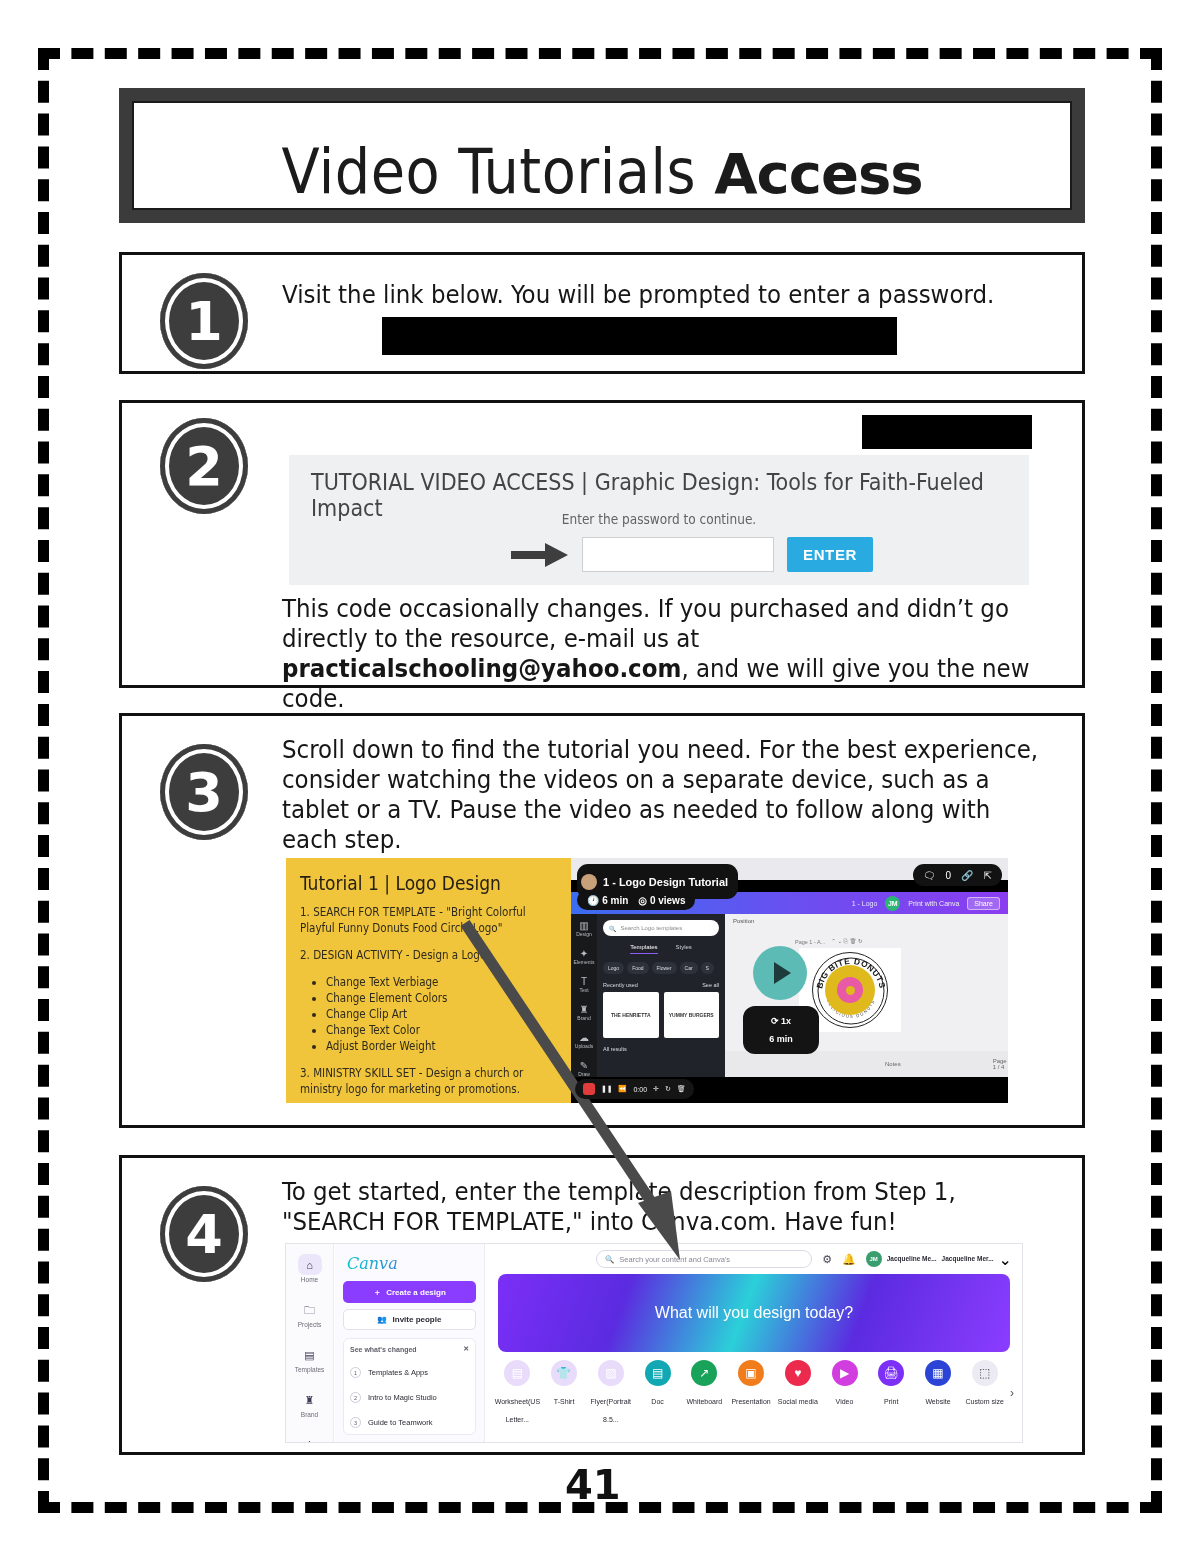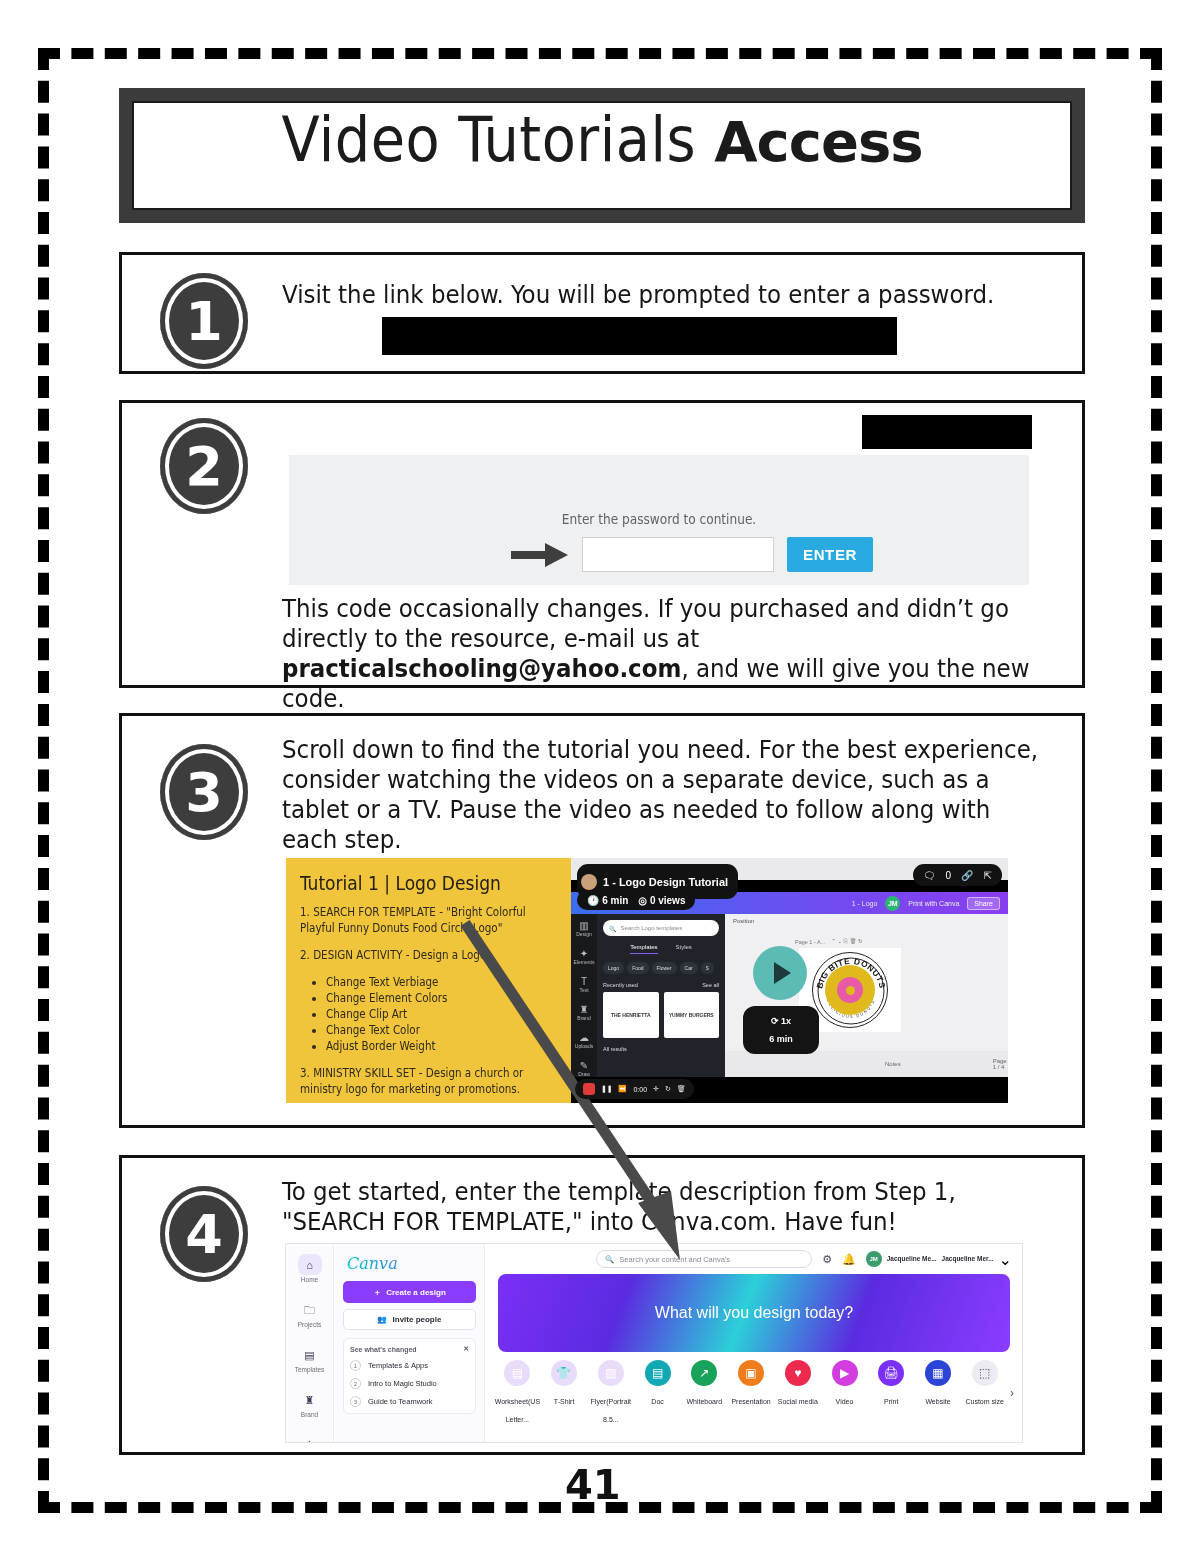--- a/index.html
+++ b/index.html
@@ -25,21 +25,21 @@
     position: absolute;
     left: 119px; top: 88px;
     width: 966px; height: 135px;
     background: #3b3b3b;
     padding: 13px;
   }
   .title-inner {
     width: 100%; height: 100%;
     background: #fff;
     border: 2px solid #1a1a1a;
-    display: flex; align-items: flex-start; justify-content: center;
+    display: flex; align-items: flex-end; justify-content: center;
   }
   .title-text {
     font-family: "DejaVu Sans Condensed", "Liberation Sans Narrow", "Liberation Sans", sans-serif;
     font-size: 62px;
     letter-spacing: 0.5px;
     color: #1b1b1b;
     white-space: nowrap;
   }
   .title-text .bold {
     font-weight: bold;
@@ -279,21 +279,21 @@
     background-clip: text; color: transparent; margin: 2px 0 8px 4px; }
   .cv-create { background: #8b3dff; color: #fff; border-radius: 5px; height: 22px;
     display: flex; align-items: center; justify-content: center; gap: 5px;
     font-size: 8px; font-weight: bold; }
   .cv-invite { background: #fff; border: 1px solid #e3e0ee; border-radius: 5px; height: 21px;
     margin-top: 6px; display: flex; align-items: center; justify-content: center; gap: 5px;
     font-size: 8px; font-weight: bold; color: #2b2a35; }
   .cv-panel { background: #fff; border: 1px solid #ebe9f3; border-radius: 6px; margin-top: 8px; padding: 6px; }
   .cv-panel-head { display: flex; justify-content: space-between; align-items: center;
     font-size: 7px; color: #5f5e6b; font-weight: bold; }
-  .cv-panel-row { display: flex; align-items: center; gap: 7px; margin-top: 7px; font-size: 7.5px; color: #2b2a35; text-align: center; }
+  .cv-panel-row { display: flex; align-items: center; gap: 7px; margin-top: 14px; font-size: 7.5px; color: #2b2a35; text-align: center; }
   .cv-num { width: 11px; height: 11px; border-radius: 50%; border: 1px solid #cfcada;
     font-size: 5.5px; display: flex; align-items: center; justify-content: center; color: #5f5e6b; }
   .cv-main { position: absolute; left: 200px; right: 0; top: 0; bottom: 0; background: #fff; }
   .cv-topbar { height: 30px; display: flex; align-items: center; gap: 10px; padding: 0 10px; }
   .cv-search { flex: 1; max-width: 300px; height: 18px; border: 1px solid #ddd9e8; border-radius: 9px;
     display: flex; align-items: center; gap: 5px; padding: 0 8px; font-size: 7.5px; color: #8b8796; margin-left: 100px; }
   .cv-topicon { font-size: 11px; color: #4a4758; }
   .cv-user { display: flex; align-items: center; gap: 5px; }
   .cv-user .ava { width: 16px; height: 16px; border-radius: 50%; background: #3a9d6e; color: #fff;
     font-size: 6px; display: flex; align-items: center; justify-content: center; font-weight: bold; }
@@ -342,20 +342,21 @@
     <div class="badge">1</div>
     <div class="body-text" id="s1-line">Visit the link below. You will be prompted to enter a password.</div>
     <div class="redact" id="s1-redact"></div>
   </div>
 
   <div class="step" id="step2">
     <div class="badge">2</div>
     <div class="redact" id="s2-redact"></div>
 
     <div class="pw-box">
+      <div class="pw-title">TUTORIAL VIDEO ACCESS | Graphic Design: Tools for Faith-Fueled Impact</div>
       <div class="pw-sub">Enter the password to continue.</div>
       <div class="pw-row">
         <svg class="arrow-icon" viewBox="0 0 58 26">
           <path d="M0 9 H34 V1 L57 13 L34 25 V17 H0 Z" fill="#3e3e3e"></path>
         </svg>
         <div class="pw-input"></div>
         <div class="enter-btn">ENTER</div>
       </div>
     </div>
 

